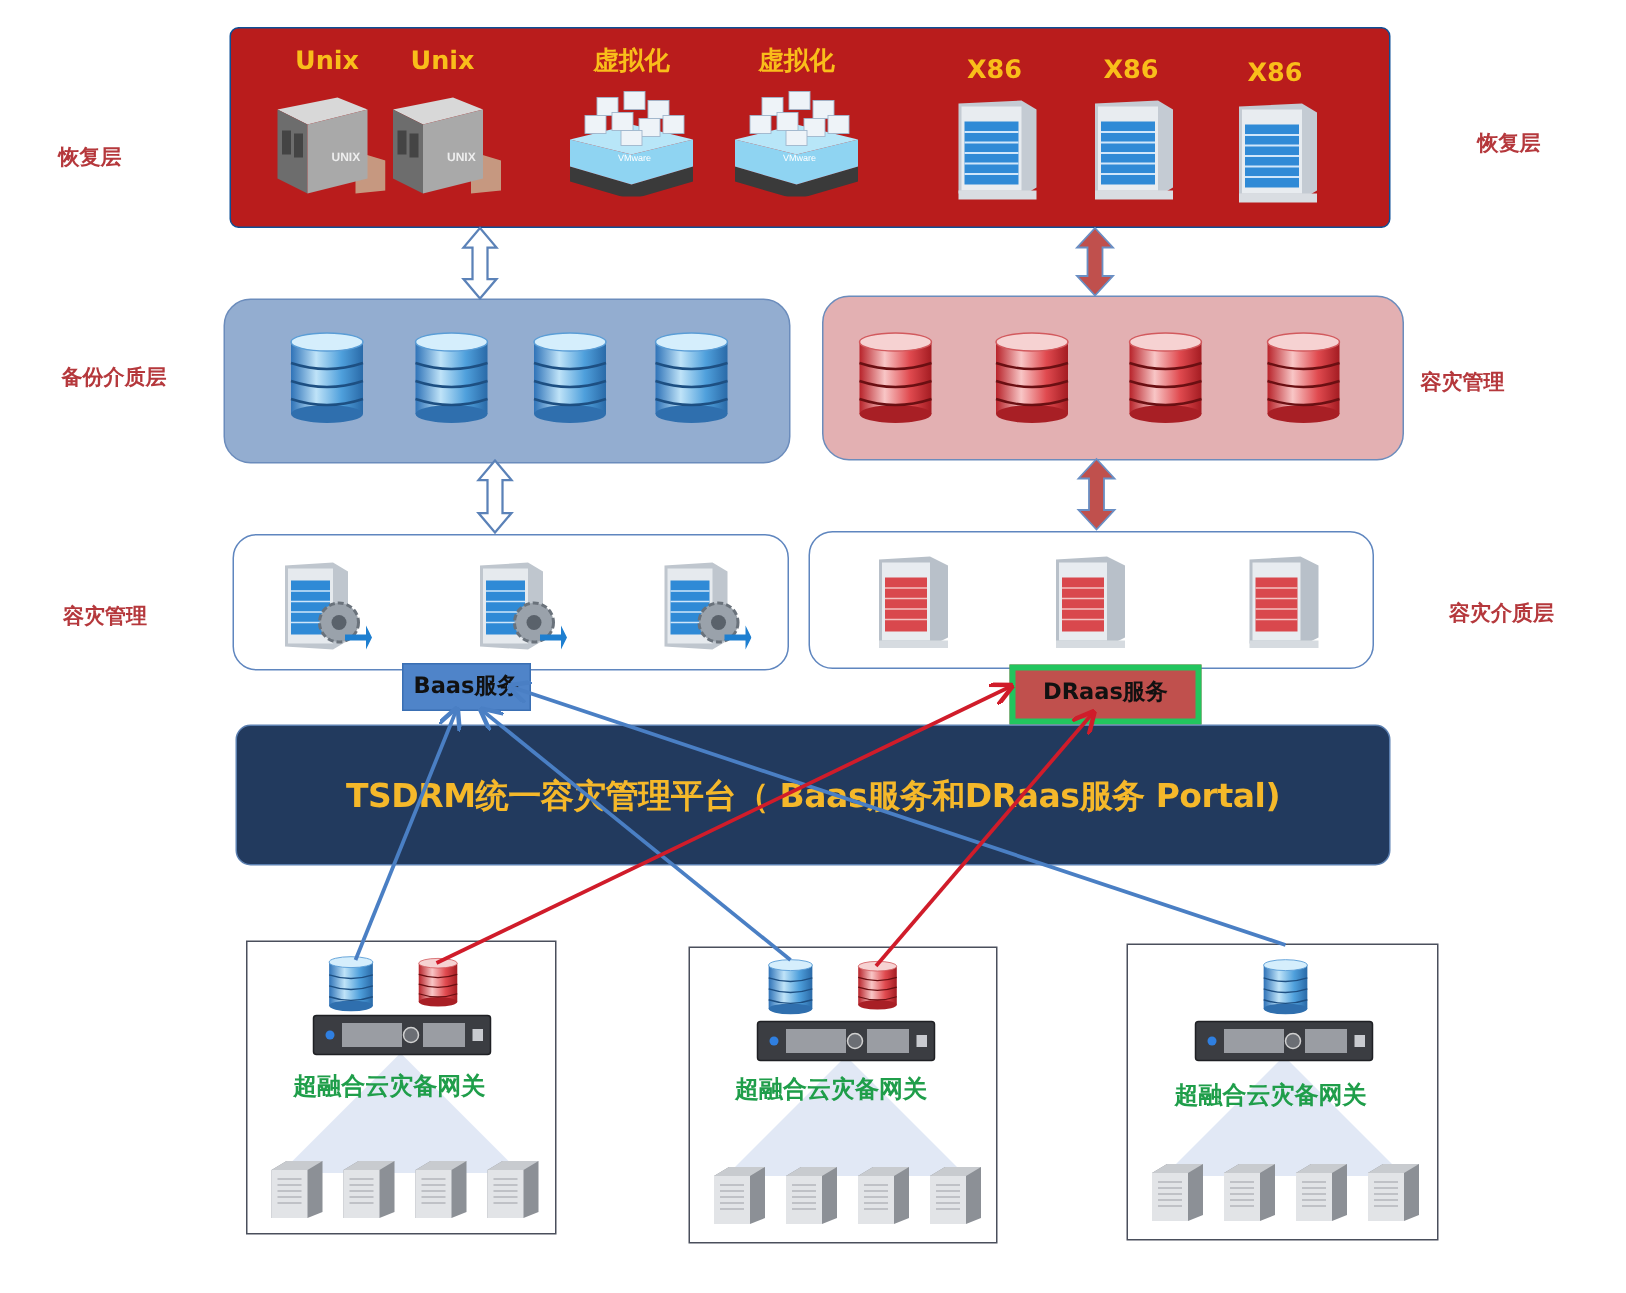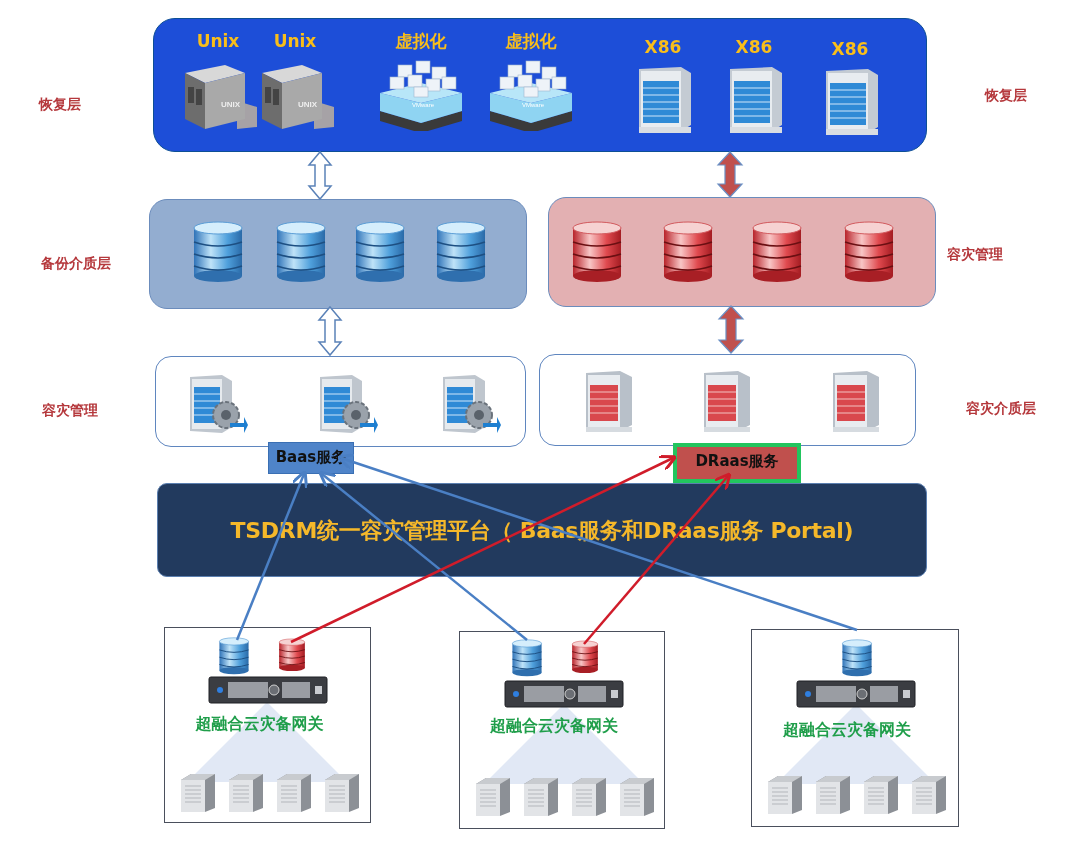--- a/index.html
+++ b/index.html
@@ -2,22 +2,22 @@
 <html><head>
 <meta charset="utf-8">
 <style>
   html, body { margin: 0; padding: 0; background: #ffffff; }
   body { width: 1084px; height: 862px; position: relative; overflow: hidden;
          font-family: "DejaVu Sans", "Liberation Sans", sans-serif; }
   .abs { position: absolute; }
   .side-label { position: absolute; color: #b5383c; font-weight: bold; font-size: 14px; white-space: nowrap; }
 
   
-  #recovery { left: 153px; top: 18px; width: 772px; height: 132px; background: #1d4ed8;
-              border-radius: 22px; border: 1px solid #0d4f96; }
+  #recovery { left: 153px; top: 18px; width: 772px; height: 132px; background: #b91c1c;
+              border-radius: 6px; border: 1px solid #0d4f96; }
   .rec-item { position: absolute; top: 12px; width: 90px; text-align: center; }
   .rec-label { color: #f9be1a; font-weight: bold; font-size: 17px; line-height: 20px; height: 22px; }
   .rec-icon { margin: 4px auto 0; }
 
   
   #backup-media { left: 149px; top: 199px; width: 376px; height: 108px; background: #93add0;
                   border-radius: 18px; border: 1.5px solid #6b8cbc; }
   #dr-media { left: 548px; top: 197px; width: 386px; height: 108px; background: #e3b0b2;
               border-radius: 18px; border: 1.5px solid #6b8cbc; }
 
@@ -45,21 +45,21 @@
   .beam { position: absolute; width: 0; height: 0; border-left: 80px solid transparent;
           border-right: 80px solid transparent; border-bottom: 80px solid rgba(170,190,225,0.35); }
   .pc-row { position: absolute; display: flex; gap: 10px; }
 
   #arrows { position: absolute; left: 0; top: 0; width: 1084px; height: 862px; pointer-events: none; }
 </style>
 </head>
 <body>
 
 <div class="side-label" style="left:39px;top:96px;">恢复层</div>
-<div class="side-label" style="left:41px;top:243px;margin-top:12px;">备份介质层</div>
+<div class="side-label" style="left:41px;top:243px;">备份介质层</div>
 <div class="side-label" style="left:42px;top:402px;">容灾管理</div>
 <div class="side-label" style="left:985px;top:87px;">恢复层</div>
 <div class="side-label" style="left:947px;top:246px;">容灾管理</div>
 <div class="side-label" style="left:966px;top:400px;">容灾介质层</div>
 
 <div id="recovery" class="abs">
   <div class="rec-item" style="left:19px;">
     <div class="rec-label">Unix</div>
     <svg class="rec-icon" width="78" height="74" viewBox="0 0 78 74">
       <polygon points="58,44 78,50 78,70 58,72" fill="#c9b89a" opacity="0.8"></polygon>

